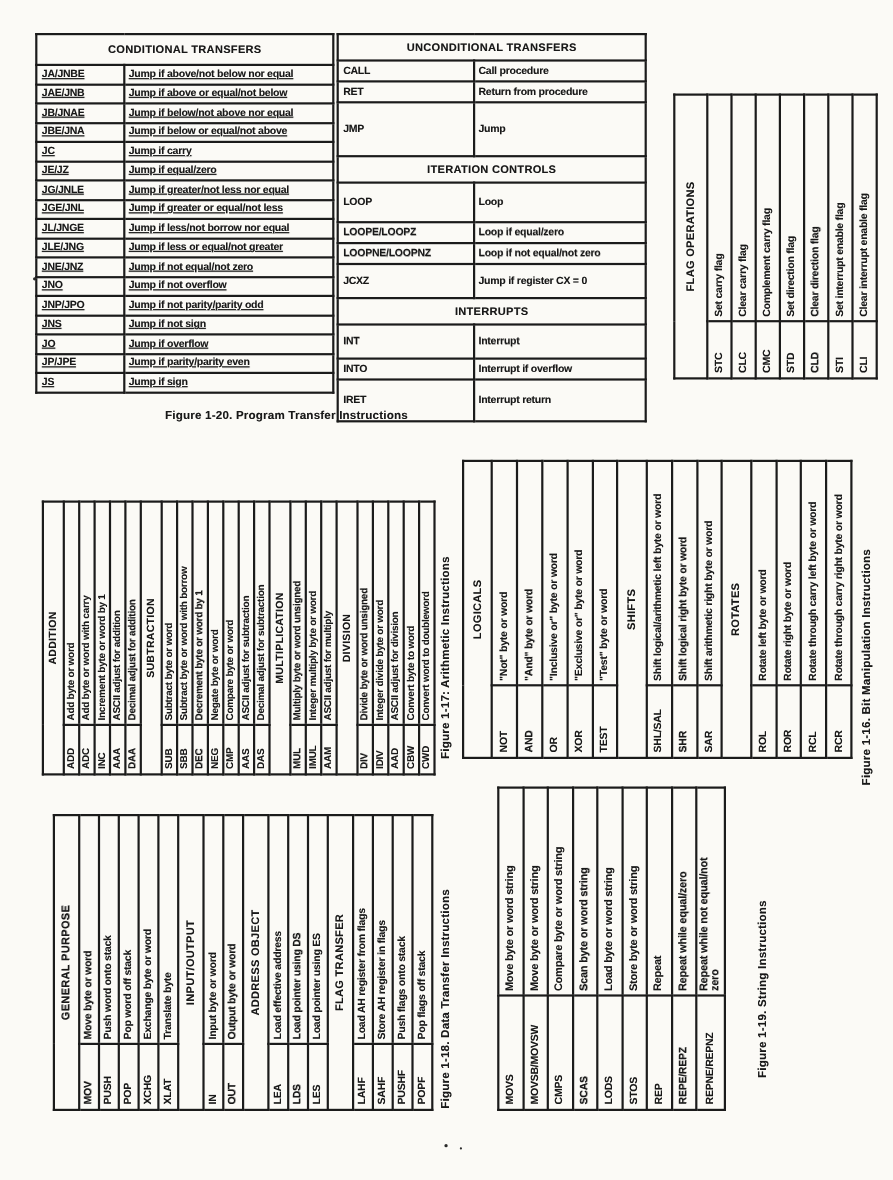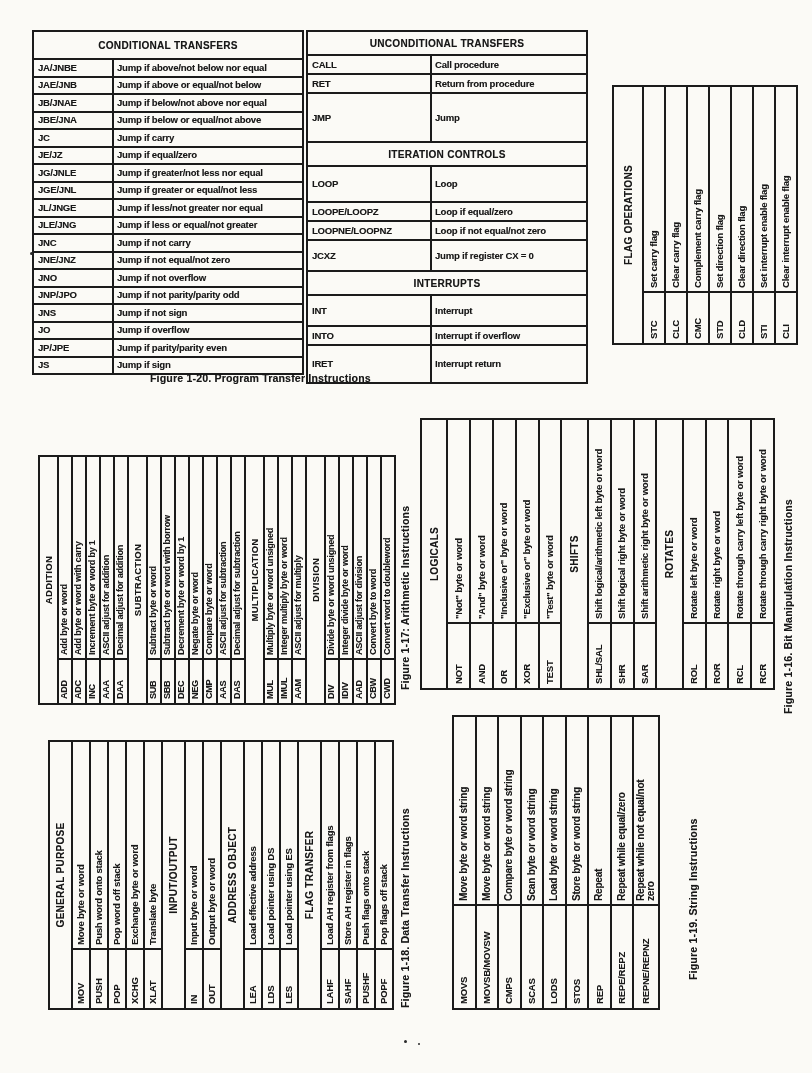--- a/index.html
+++ b/index.html
@@ -9,21 +9,21 @@
   table.grid{border-collapse:collapse;table-layout:fixed;background:#fbfaf6;}
   .grid th,.grid td{border:2px solid #1b1b1b;vertical-align:middle;overflow:hidden;}
   .grid th{font-size:10px;font-weight:bold;text-align:center;letter-spacing:.3px;
            text-shadow:.2px .2px 0 rgba(0,0,0,.4);}
   .grid td{font-size:9.5px;font-weight:bold;letter-spacing:-.2px;line-height:1.05;
            padding:1px 3px;text-shadow:.2px .2px 0 rgba(0,0,0,.35);}
   .grid td.mn{padding-left:4px;}
   
   .t-cond{position:absolute;left:32px;top:30px;width:272px;}
   .t-cond thead th{height:24px;margin-top:32px;}
-  .t-cond tbody tr{height:17.5px;}
+  .t-cond tbody tr{height:17.5px;text-decoration:underline;}
   .t-cond .c-mn{width:80px;}
   .t-uncond{position:absolute;left:306px;top:30px;width:282px;}
   .t-uncond .c-mn{width:124px;}
   .t-uncond tbody tr{height:19px;}
   .t-uncond tbody tr:nth-child(1),.t-uncond tbody tr:nth-child(5),
   .t-uncond tbody tr:nth-child(10){height:24px;}
   .t-uncond tbody tr:nth-child(4){height:49px;}
   .t-uncond tbody tr:nth-child(6){height:36px;}
   .t-uncond tbody tr:nth-child(9){height:31px;}
   .t-uncond tbody tr:nth-child(11){height:31px;}
@@ -115,29 +115,25 @@
         <tr>
           <td class="mn">JG/JNLE</td>
           <td class="ds">Jump if greater/not less nor equal</td>
         </tr>
         <tr>
           <td class="mn">JGE/JNL</td>
           <td class="ds">Jump if greater or equal/not less</td>
         </tr>
         <tr>
           <td class="mn">JL/JNGE</td>
-          <td class="ds">Jump if less/not greater nor equal</td>
+          <td class="ds">Jump if less/not borrow nor equal</td>
         </tr>
         <tr>
           <td class="mn">JLE/JNG</td>
           <td class="ds">Jump if less or equal/not greater</td>
-        </tr>
-        <tr>
-          <td class="mn">JNC</td>
-          <td class="ds">Jump if not carry</td>
         </tr>
         <tr>
           <td class="mn">JNE/JNZ</td>
           <td class="ds">Jump if not equal/not zero</td>
         </tr>
         <tr>
           <td class="mn">JNO</td>
           <td class="ds">Jump if not overflow</td>
         </tr>
         <tr>

